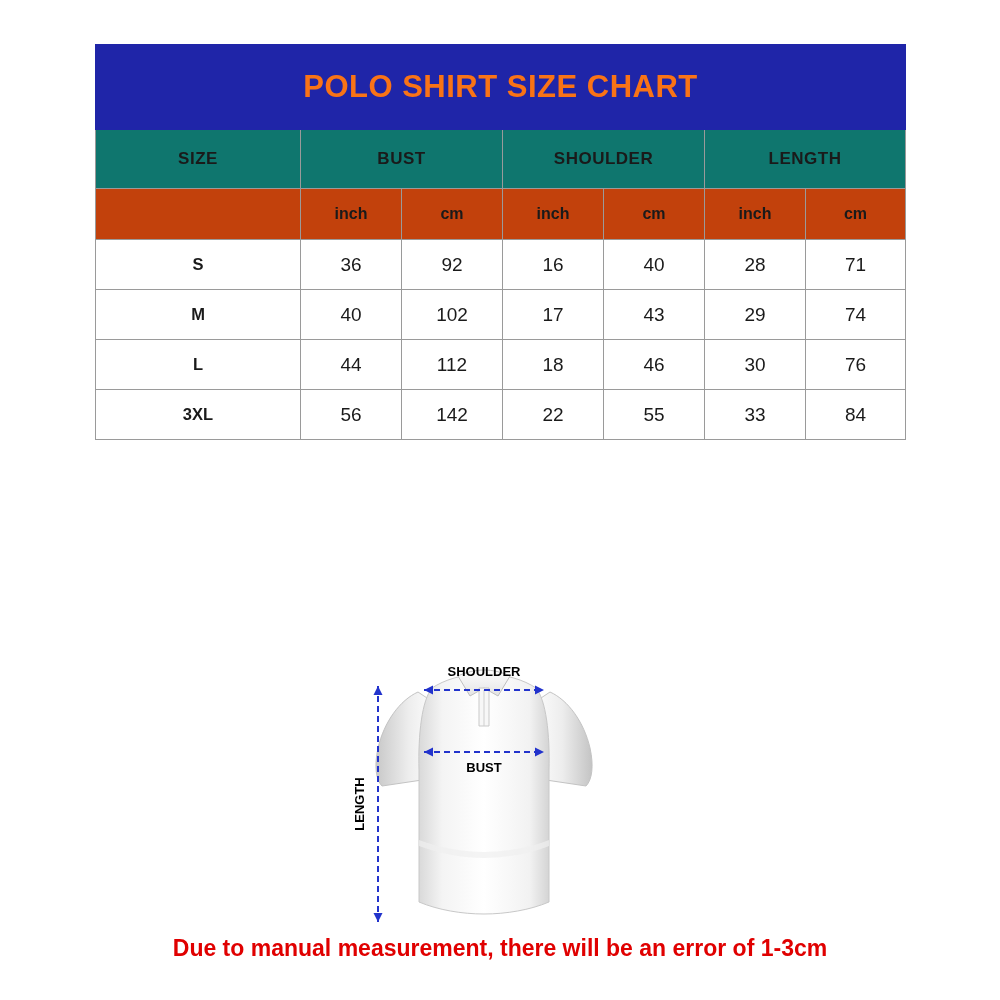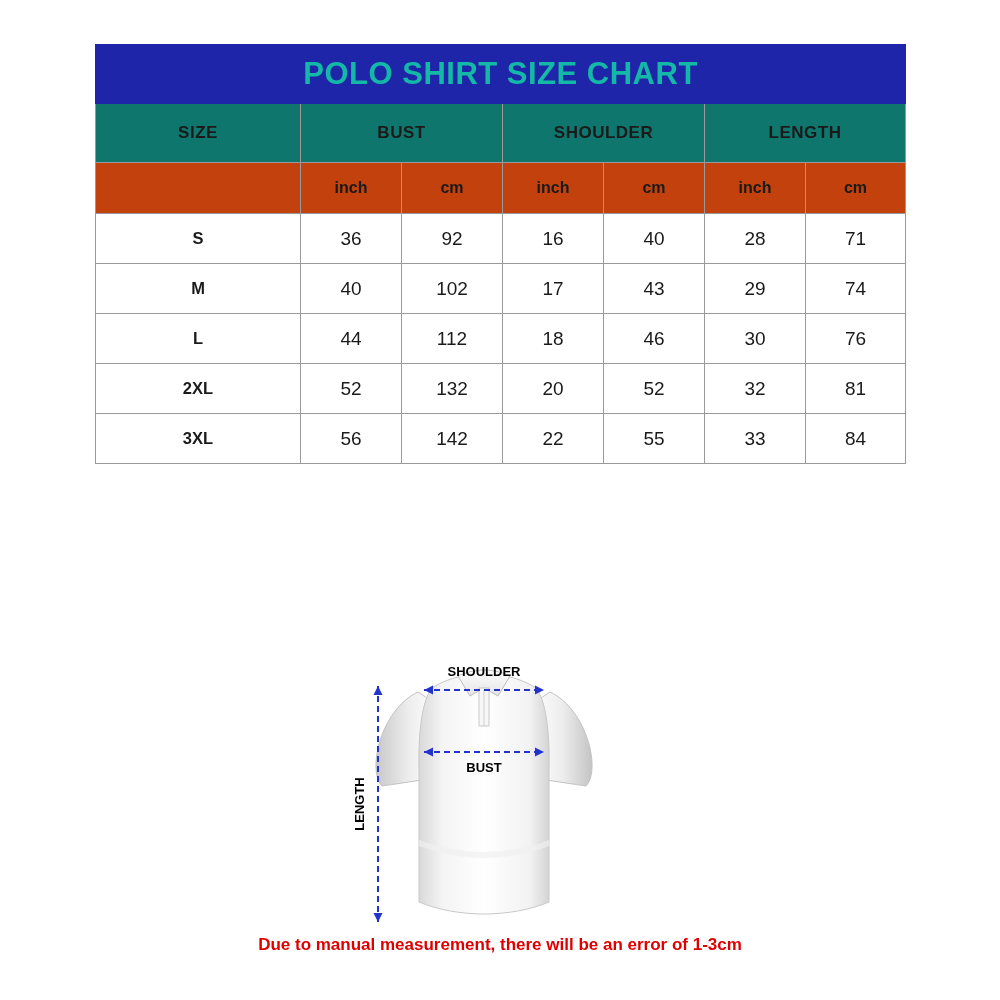--- a/index.html
+++ b/index.html
@@ -33,27 +33,27 @@
     table-layout: fixed;
   }
   table.size-chart td, table.size-chart th {
     border: 1px solid #9a9a9a;
     text-align: center;
     vertical-align: middle;
     font-weight: normal;
   }
   tr.title-row td {
     background: #1f25a8;
-    color: #14b8a6;
+    color: #f97316;
     font-size: 31px;
     font-weight: bold;
     letter-spacing: 0.5px;
     height: 58px;
     border: 1px solid #1f25a8;
-    padding: 0;
+    padding: 13px;
   }
   tr.group-row td {
     background: #0f766e;
     font-size: 17px;
     font-weight: bold;
     height: 56px;
     letter-spacing: 0.5px;
   }
   tr.unit-row td {
     background: #c2410c;
@@ -82,21 +82,21 @@
   .diagram svg {
     display: block;
   }
   .note {
     position: absolute;
     left: 0;
     top: 935px;
     width: 1000px;
     text-align: center;
     color: #e00000;
-    font-size: 17px;
+    font-size: 23px;
     font-weight: bold;
   }
   .lbl {
     font-family: "Liberation Sans", sans-serif;
     font-weight: bold;
     fill: #000000;
   }
 </style>
 </head>
 <body>
@@ -153,29 +153,20 @@
           <td>74</td>
         </tr>
         <tr class="data-row">
           <td class="size-cell">L</td>
           <td>44</td>
           <td>112</td>
           <td>18</td>
           <td>46</td>
           <td>30</td>
           <td>76</td>
-        </tr>
-        <tr class="data-row">
-          <td class="size-cell">2XL</td>
-          <td>52</td>
-          <td>132</td>
-          <td>20</td>
-          <td>52</td>
-          <td>32</td>
-          <td>81</td>
         </tr>
         <tr class="data-row">
           <td class="size-cell">3XL</td>
           <td>56</td>
           <td>142</td>
           <td>22</td>
           <td>55</td>
           <td>33</td>
           <td>84</td>
         </tr>

